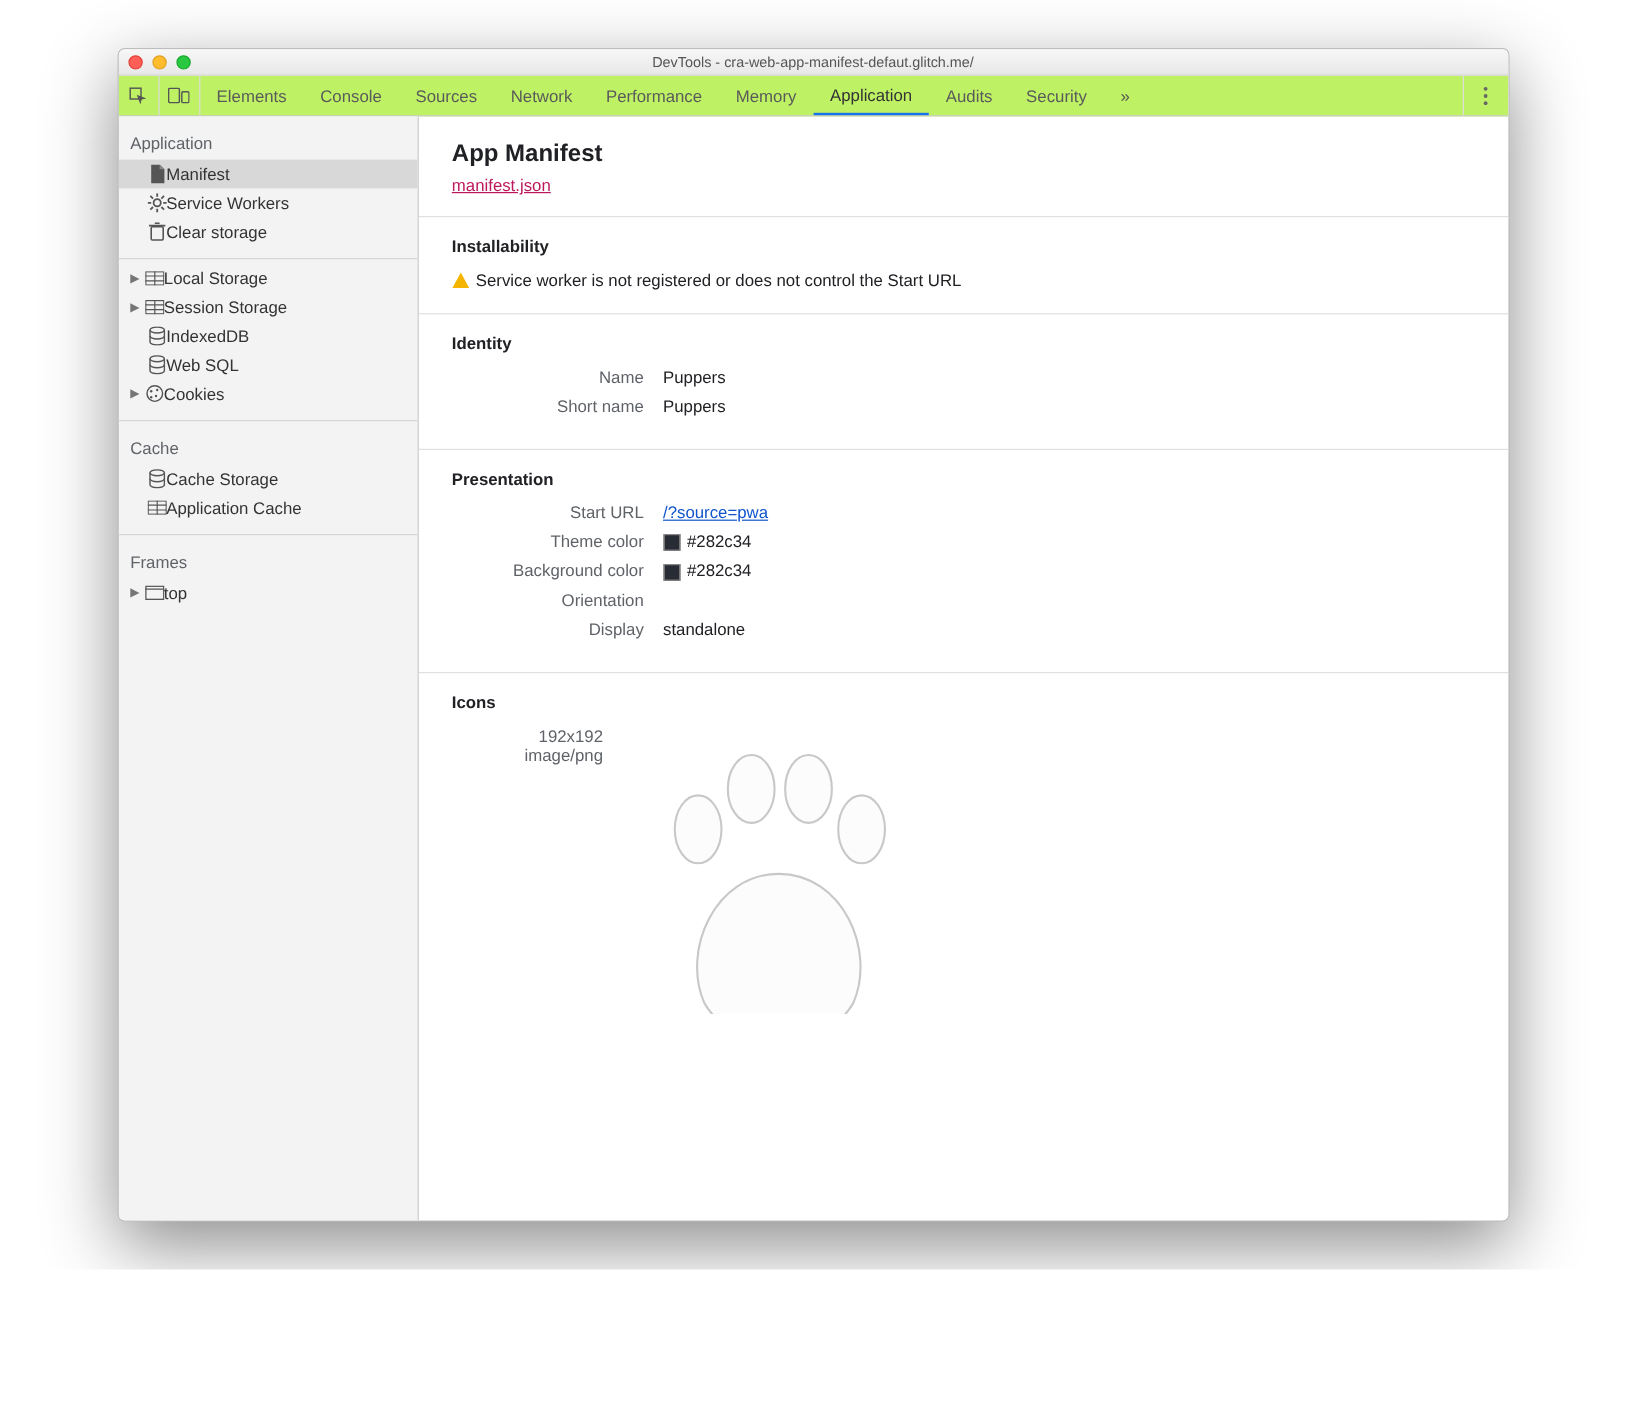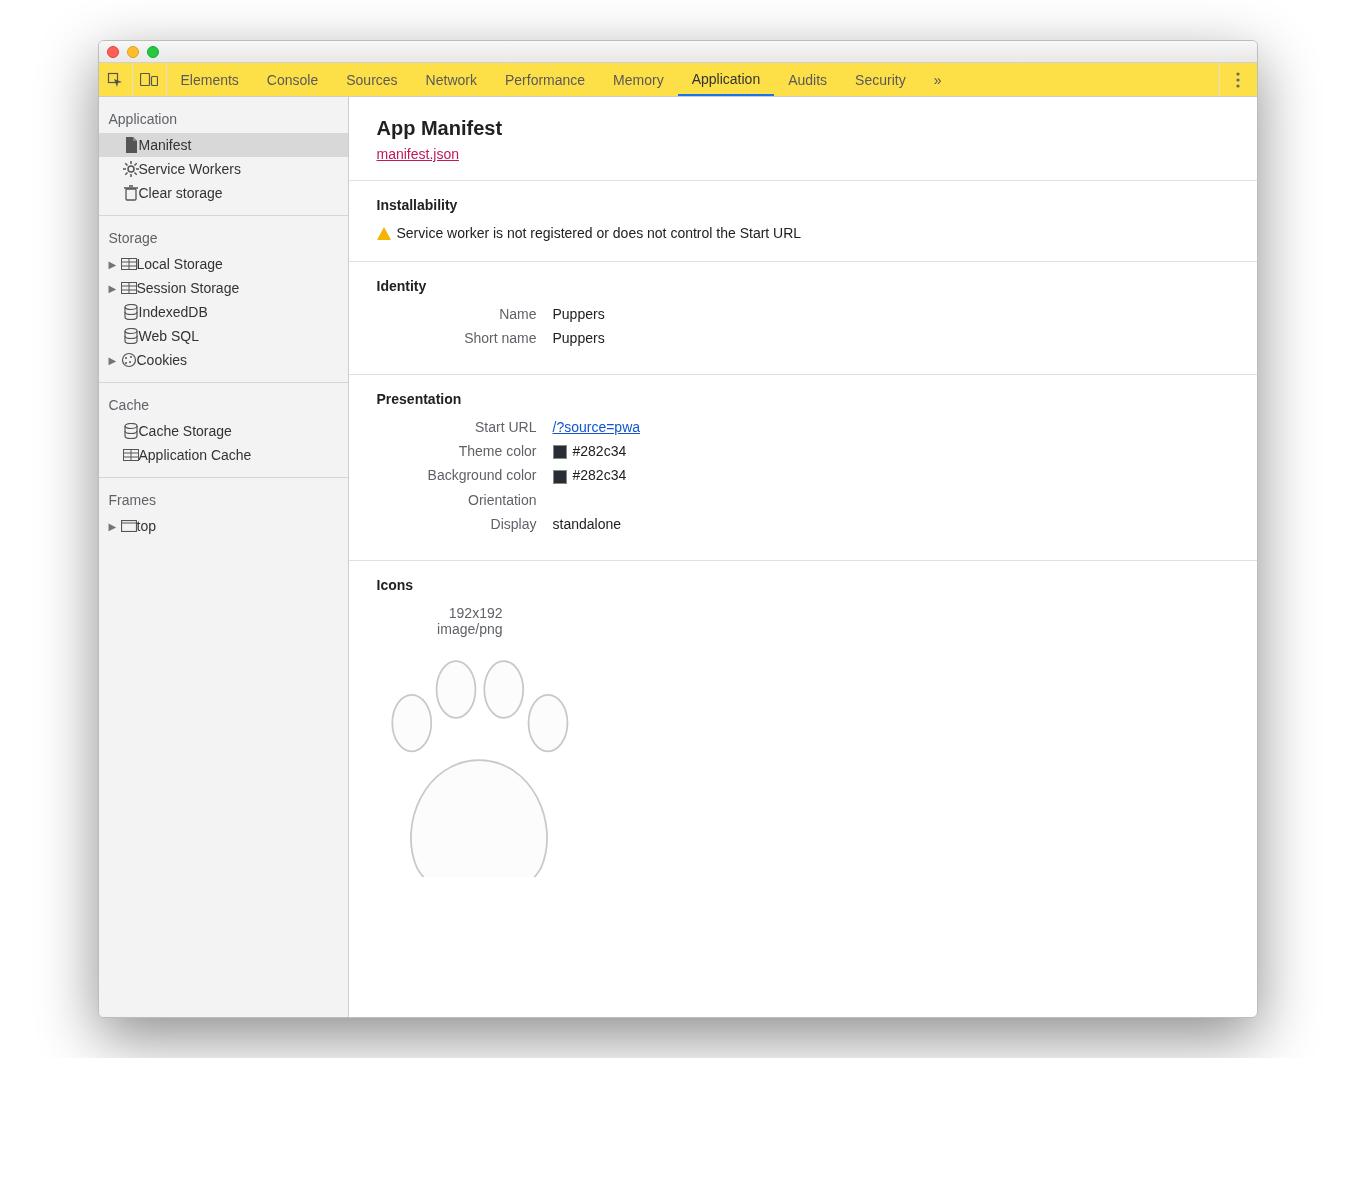--- a/index.html
+++ b/index.html
@@ -33,21 +33,21 @@
   .traffic span { width: 12px; height: 12px; border-radius: 50%; display: inline-block; }
   .tl-close { background:#ff5f57; border:1px solid #e24238;}
   .tl-min { background:#ffbd2e; border:1px solid #e0a022;}
   .tl-max { background:#28c940; border:1px solid #18a92e;}
   .titlebar-title {
     flex:1; text-align:center; font-size:12px; color:#555;
   }
   
   .toolbar {
     height: 34px;
-    background: #fde047;
+    background: #bef264;
     border-bottom: 1px solid #ccc;
     display: flex;
     align-items: stretch;
     font-size: 14px;
     color: #5a5a5a;
   }
   .toolbar .device-btn, .toolbar .inspect-btn {
     width: 34px; display:flex; align-items:center; justify-content:center;
     border-right: 1px solid #ddd;
   }
@@ -128,35 +128,36 @@
     border-bottom:13px solid #f4b400; position:relative; display:inline-block;
   }
   .kv { display:flex; align-items:center; margin: 8px 0; font-size:14px; }
   .kv .k { width: 204px; text-align:right; color:#5f6368; padding-right:16px; }
   .kv .v { color:#202124; }
   .color-swatch {
     width:14px;height:14px; display:inline-block; border:1px solid #888;
     vertical-align:middle; margin-right:6px;
   }
   .link { color:#1155cc; text-decoration:underline; }
-  .icons-panel { display:flex;flex-direction:column; }
+  .icons-panel { display:flex; }
   .icons-left { width: 170px; text-align:right; padding-right:16px; font-size:14px; color:#5f6368; }
   .icons-right { flex:1; padding-top:10px; }
 </style>
 </head>
 <body>
 
 <div class="window">
 
   <div class="titlebar">
     <div class="traffic">
       <span class="tl-close"></span>
       <span class="tl-min"></span>
       <span class="tl-max"></span>
     </div>
+    <div class="titlebar-title">DevTools - cra-web-app-manifest-defaut.glitch.me/</div>
   </div>
 
   <div class="toolbar">
     <div class="inspect-btn">
       <svg width="16" height="16" viewBox="0 0 16 16">
           <rect x="1.5" y="1.5" width="9" height="9" fill="none" stroke="#555" stroke-width="1.2"></rect>
           <path d="M7 7 L15 10 L11 11 L10 15 Z" fill="#555"></path>
         </svg>
     </div>
     <div class="device-btn">
@@ -226,21 +227,20 @@
                 <rect x="2" y="4" width="10" height="11" rx="1" fill="none" stroke="#555" stroke-width="1.3"></rect>
                 <line x1="0" y1="3" x2="14" y2="3" stroke="#555" stroke-width="1.3"></line>
                 <line x1="5" y1="1" x2="9" y2="1" stroke="#555" stroke-width="1.3"></line>
               </svg>
           </span>
           <span>Clear storage</span>
         </div>
       </div>
 
       <div class="group">
-        <div class="section-title">Storage</div>
         <div class="item">
           <span class="tri">▶</span>
           <span class="icon">
               <svg width="16" height="12" viewBox="0 0 16 12">
                 <rect x="0.5" y="0.5" width="15" height="11" fill="none" stroke="#555"></rect>
                 <line x1="0" y1="4" x2="16" y2="4" stroke="#555"></line>
                 <line x1="0" y1="8" x2="16" y2="8" stroke="#555"></line>
                 <line x1="8" y1="0" x2="8" y2="12" stroke="#555"></line>
               </svg>
             </span>

